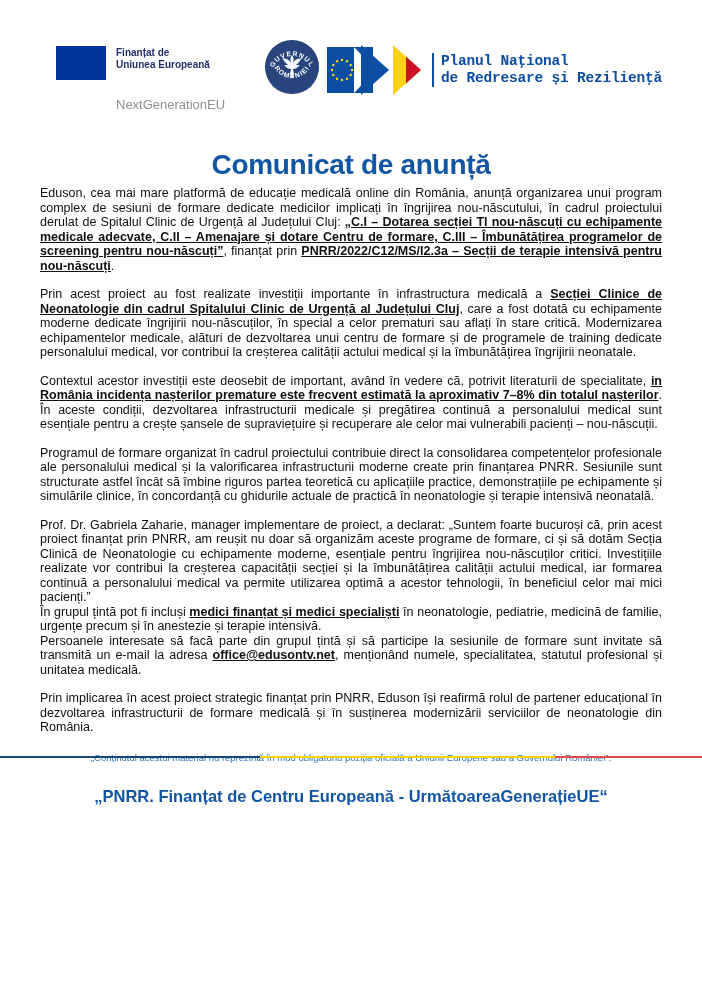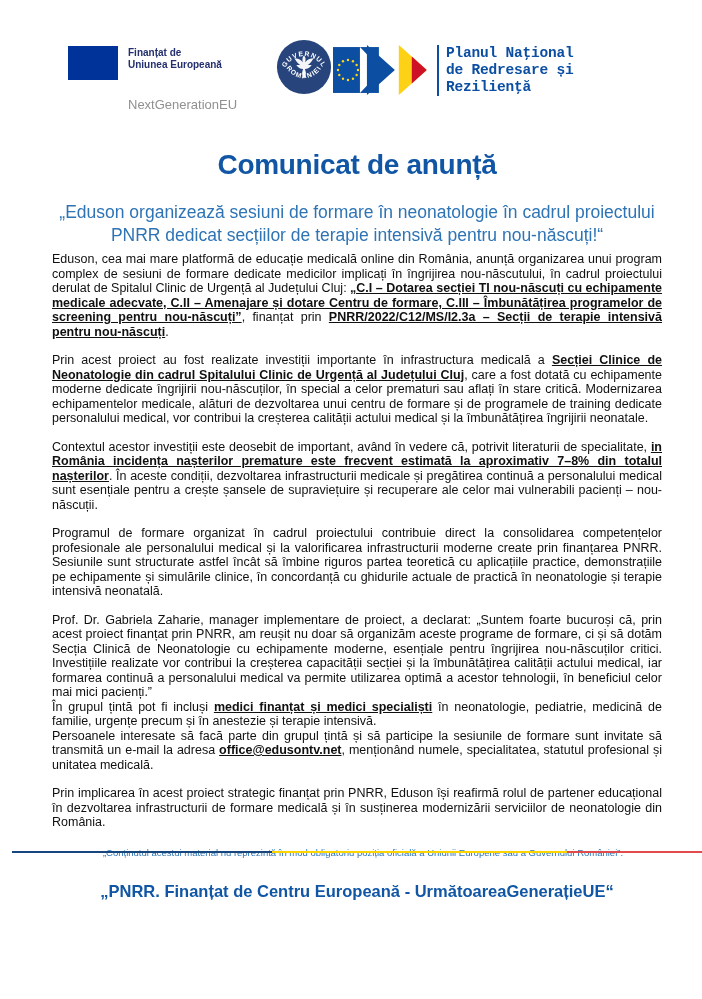--- a/index.html
+++ b/index.html
@@ -3,21 +3,21 @@
 <meta charset="utf-8">
 <style>
   html,body{margin:0;padding:0;background:#e8e8e8;}
   .page{
     position:relative;
     width:702px;height:999px;
     margin:0 auto;
     background:#fff;
     font-family:"Liberation Sans", sans-serif;
     box-sizing:border-box;
-    padding:40px 40px 0 52px;
+    padding:40px 40px 0 40px;
     overflow:hidden;
   }
   
   .header{display:flex;align-items:flex-start;}
   .eu-block{display:flex;margin-left:16px;margin-top:6px;}
   .eu-flag{width:50px;height:34px;display:block;}
   .eu-text{margin-left:10px;padding-top:1px;}
   .eu-line1,.eu-line2{font-weight:bold;font-size:10px;line-height:12px;color:var(--eu-text-navy,#242F6E);}
   .eu-line3{font-size:13px;line-height:12px;color:var(--nextgen-gray,#8F9091);margin-top:28px;}
   .gov-seal{margin-left:38px;margin-top:-2px;}
@@ -134,21 +134,20 @@
       <div class="pnrr-text">
         <div class="pnrr-line">Planul Naţional</div>
         <div class="pnrr-line">de Redresare și Rezilienţă</div>
       </div>
     </div>
 
   </header>
 
   <h1 class="title">Comunicat de anunță</h1>
 
-  <h2 class="subtitle">„Eduson organizează sesiuni de formare în neonatologie în cadrul proiectului PNRR dedicat secțiilor de terapie intensivă pentru nou-născuți!“</h2>
 
   <main class="body-text">
       <p class=""><span>Eduson, cea mai mare platformă de educație medicală online din România, anunță organizarea unui program complex de sesiuni de formare dedicate medicilor implicați în îngrijirea nou-născutului, în cadrul proiectului derulat de Spitalul Clinic de Urgență al Județului Cluj: </span><b>„C.I – Dotarea secției TI nou-născuți cu echipamente medicale adecvate, C.II – Amenajare și dotare Centru de formare, C.III – Îmbunătățirea programelor de screening pentru nou-născuți”</b><span>, finanțat prin </span><b>PNRR/2022/C12/MS/I2.3a – Secții de terapie intensivă pentru nou-născuți</b><span>.</span></p>
       <p class="gap"><span>Prin acest proiect au fost realizate investiții importante în infrastructura medicală a </span><b>Secției Clinice de Neonatologie din cadrul Spitalului Clinic de Urgență al Județului Cluj</b><span>, care a fost dotată cu echipamente moderne dedicate îngrijirii nou-născuților, în special a celor prematuri sau aflați în stare critică. Modernizarea echipamentelor medicale, alături de dezvoltarea unui centru de formare și de programele de training dedicate personalului medical, vor contribui la creșterea calității actului medical și la îmbunătățirea îngrijirii neonatale.</span></p>
       <p class="gap"><span>Contextul acestor investiții este deosebit de important, având în vedere că, potrivit literaturii de specialitate, </span><b>in România incidența nașterilor premature este frecvent estimată la aproximativ 7–8% din totalul nașterilor</b><span>. În aceste condiții, dezvoltarea infrastructurii medicale și pregătirea continuă a personalului medical sunt esențiale pentru a crește șansele de supraviețuire și recuperare ale celor mai vulnerabili pacienți – nou-născuții.</span></p>
       <p class="gap"><span>Programul de formare organizat în cadrul proiectului contribuie direct la consolidarea competențelor profesionale ale personalului medical și la valorificarea infrastructurii moderne create prin finanțarea PNRR. Sesiunile sunt structurate astfel încât să îmbine riguros partea teoretică cu aplicațiile practice, demonstrațiile pe echipamente și simulările clinice, în concordanță cu ghidurile actuale de practică în neonatologie și terapie intensivă neonatală.</span></p>
       <p class="gap"><span>Prof. Dr. Gabriela Zaharie, manager implementare de proiect, a declarat: „Suntem foarte bucuroși că, prin acest proiect finanțat prin PNRR, am reușit nu doar să organizăm aceste programe de formare, ci și să dotăm Secția Clinică de Neonatologie cu echipamente moderne, esențiale pentru îngrijirea nou-născuților critici. Investițiile realizate vor contribui la creșterea capacității secției și la îmbunătățirea calității actului medical, iar formarea continuă a personalului medical va permite utilizarea optimă a acestor tehnologii, în beneficiul celor mai mici pacienți.”</span></p>
       <p class=""><span>În grupul țintă pot fi incluși </span><b>medici finanțat și medici specialiști</b><span> în neonatologie, pediatrie, medicină de familie, urgențe precum și în anestezie și terapie intensivă.</span></p>
       <p class=""><span>Persoanele interesate să facă parte din grupul țintă și să participe la sesiunile de formare sunt invitate să transmită un e-mail la adresa </span><b>office@edusontv.net</b><span>, menționând numele, specialitatea, statutul profesional și unitatea medicală.</span></p>
       <p class="gap"><span>Prin implicarea în acest proiect strategic finanțat prin PNRR, Eduson își reafirmă rolul de partener educațional în dezvoltarea infrastructurii de formare medicală și în susținerea modernizării serviciilor de neonatologie din România.</span></p>

